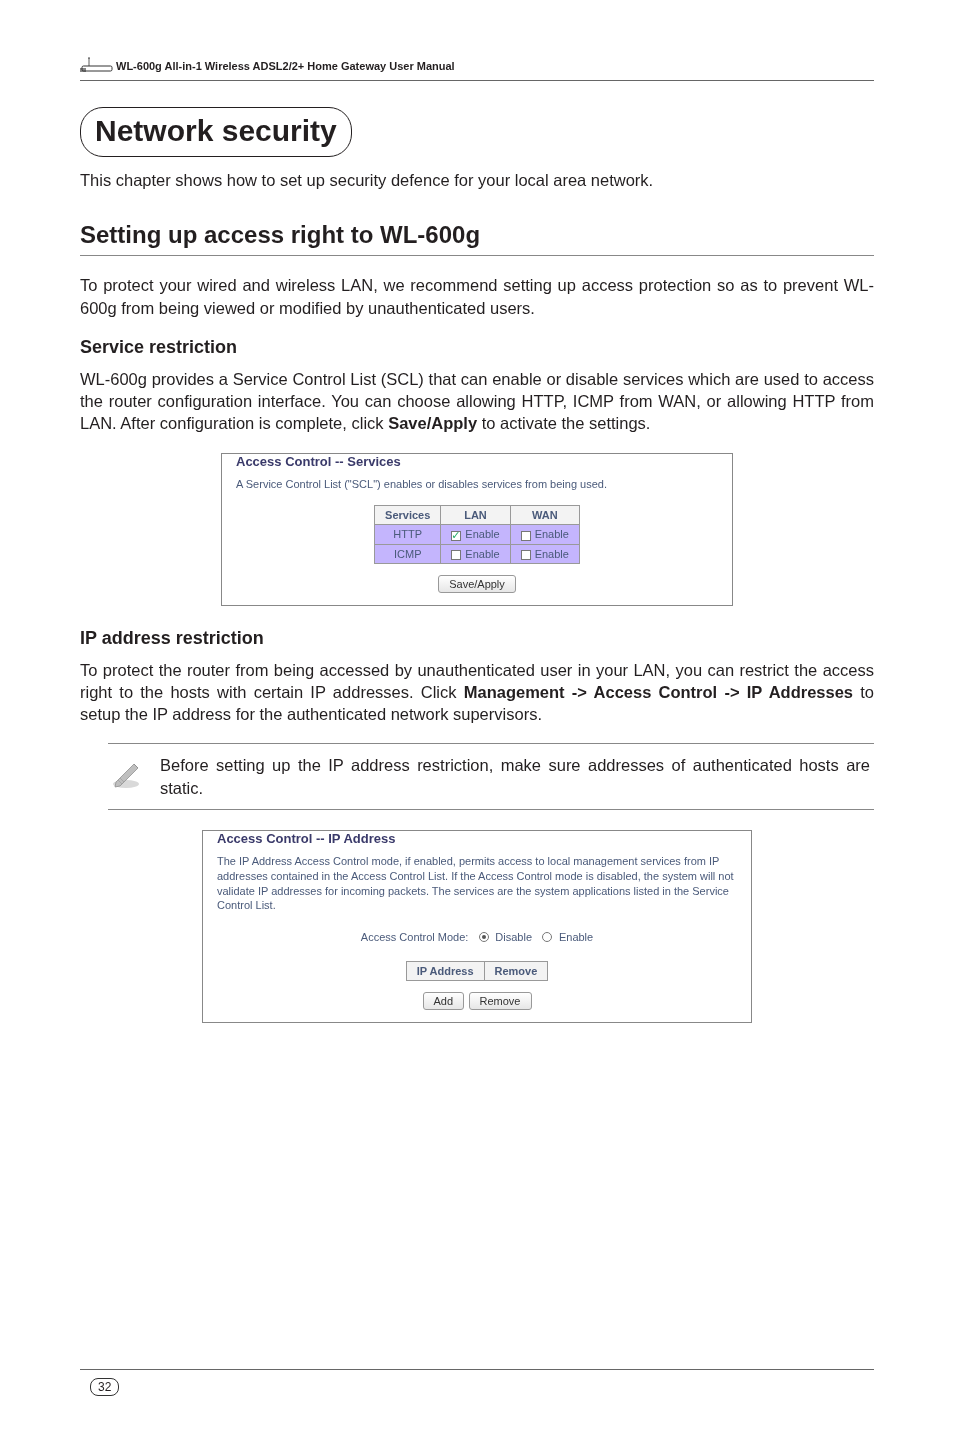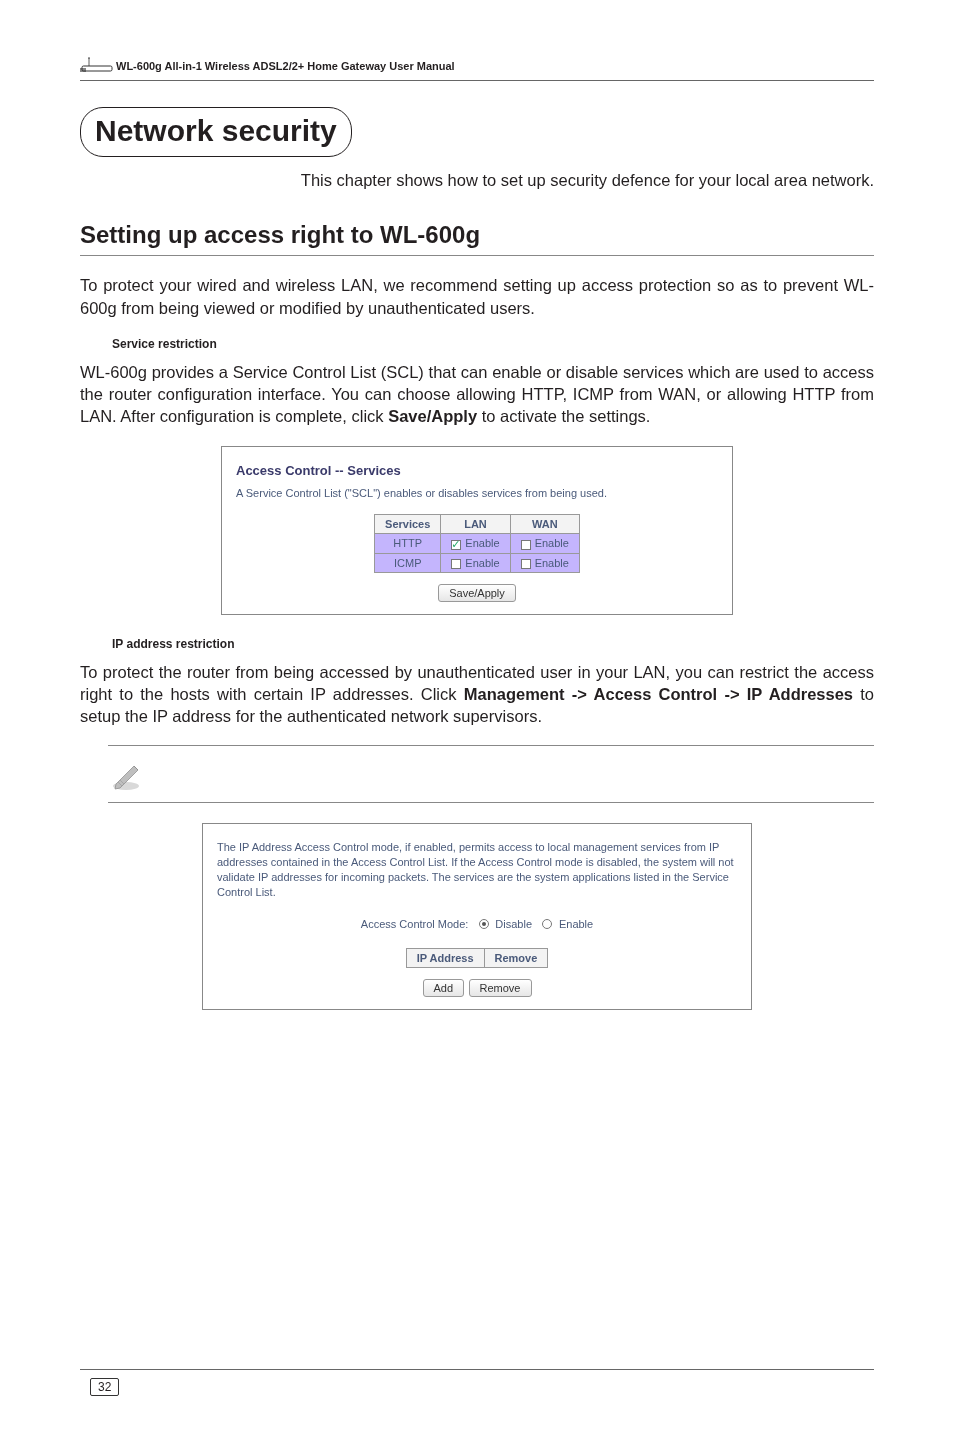--- a/index.html
+++ b/index.html
@@ -47,48 +47,46 @@
   }
   .chapter-title {
     font-size: 30px;
     font-weight: bold;
     color: #231f20;
   }
   .chapter-intro {
     font-size: 16.5px;
     line-height: 1.35;
     margin-bottom: 30px;
-    text-align: right;
   }
   .section-title {
     font-size: 24px;
     font-weight: bold;
     margin-bottom: 6px;
   }
   .section-rule {
     border: none;
     border-top: 1px solid #888;
     margin-bottom: 18px;
   }
   .para {
     font-size: 16.5px;
     line-height: 1.35;
     text-align: justify;
     margin-bottom: 18px;
   }
   .subsection-title {
-    font-size: 12px;
+    font-size: 18px;
     font-weight: bold;
     margin-bottom: 10px;
-    margin-left: 32px;
   }
   .screenshot-box {
     border: 1px solid #888;
     margin: 0 auto 22px auto;
-    padding: 16px 14px 12px 14px;
+    padding: 0 14px 12px 14px;
     filter: blur(0.3px);
   }
   .screenshot-box.sb1 { width: 512px; }
   .screenshot-box.sb2 { width: 550px; margin-top:-2px; }
   .sb-title {
     font-family: Arial;
     font-size: 13px;
     font-weight: bold;
     color: #3a3a6a;
     margin-bottom: 8px;
@@ -195,21 +193,21 @@
     bottom: 62px;
     border: none;
     border-top: 1px solid #666;
   }
   .page-num {
     position: absolute;
     left: 90px;
     bottom: 36px;
     font-size: 12px;
     border: 1px solid #333;
-    border-radius: 2px;
+    border-radius: 8px;
     padding: 1px 7px;
     margin-top: 24px;
   }
   .bold { font-weight: bold; }
 </style>
 </head>
 <body>
 
 
 
@@ -283,24 +281,26 @@
 <div class="note-block">
   <span class="note-icon">
     <svg viewBox="0 0 36 36" xmlns="http://www.w3.org/2000/svg">
       <ellipse cx="18" cy="30" rx="13" ry="4" fill="#d9d9d9"></ellipse>
       <path d="M8 28 L26 10 L30 14 L12 32 L7 33 Z" fill="#bfbfbf" stroke="#888" stroke-width="0.7"></path>
       <path d="M26 10 L30 14" stroke="#888" stroke-width="0.7"></path>
       <path d="M10 26 L14 30" stroke="#999" stroke-width="0.6"></path>
       <path d="M12 24 L16 28" stroke="#999" stroke-width="0.6"></path>
     </svg>
   </span>
+  <div class="note-text">Before setting up the IP address restriction, make sure addresses of authenticated hosts are static.</div>
 </div>
 
 
 <div class="screenshot-box sb2">
+  <div class="sb-title">Access Control -- IP Address</div>
   <div class="sb-desc">The IP Address Access Control mode, if enabled, permits access to local management services from IP addresses contained in the Access Control List. If the Access Control mode is disabled, the system will not validate IP addresses for incoming packets. The services are the system applications listed in the Service Control List.</div>
   <div class="sb-center" style="margin-bottom:16px;">
     <span class="sb-label">Access Control Mode:</span>
     <span class="sb-radio checked"></span>
     <span class="sb-label">Disable</span>
     <span class="sb-radio"></span>
     <span class="sb-label">Enable</span>
   </div>
   <table class="sb-table">
     <tbody>

